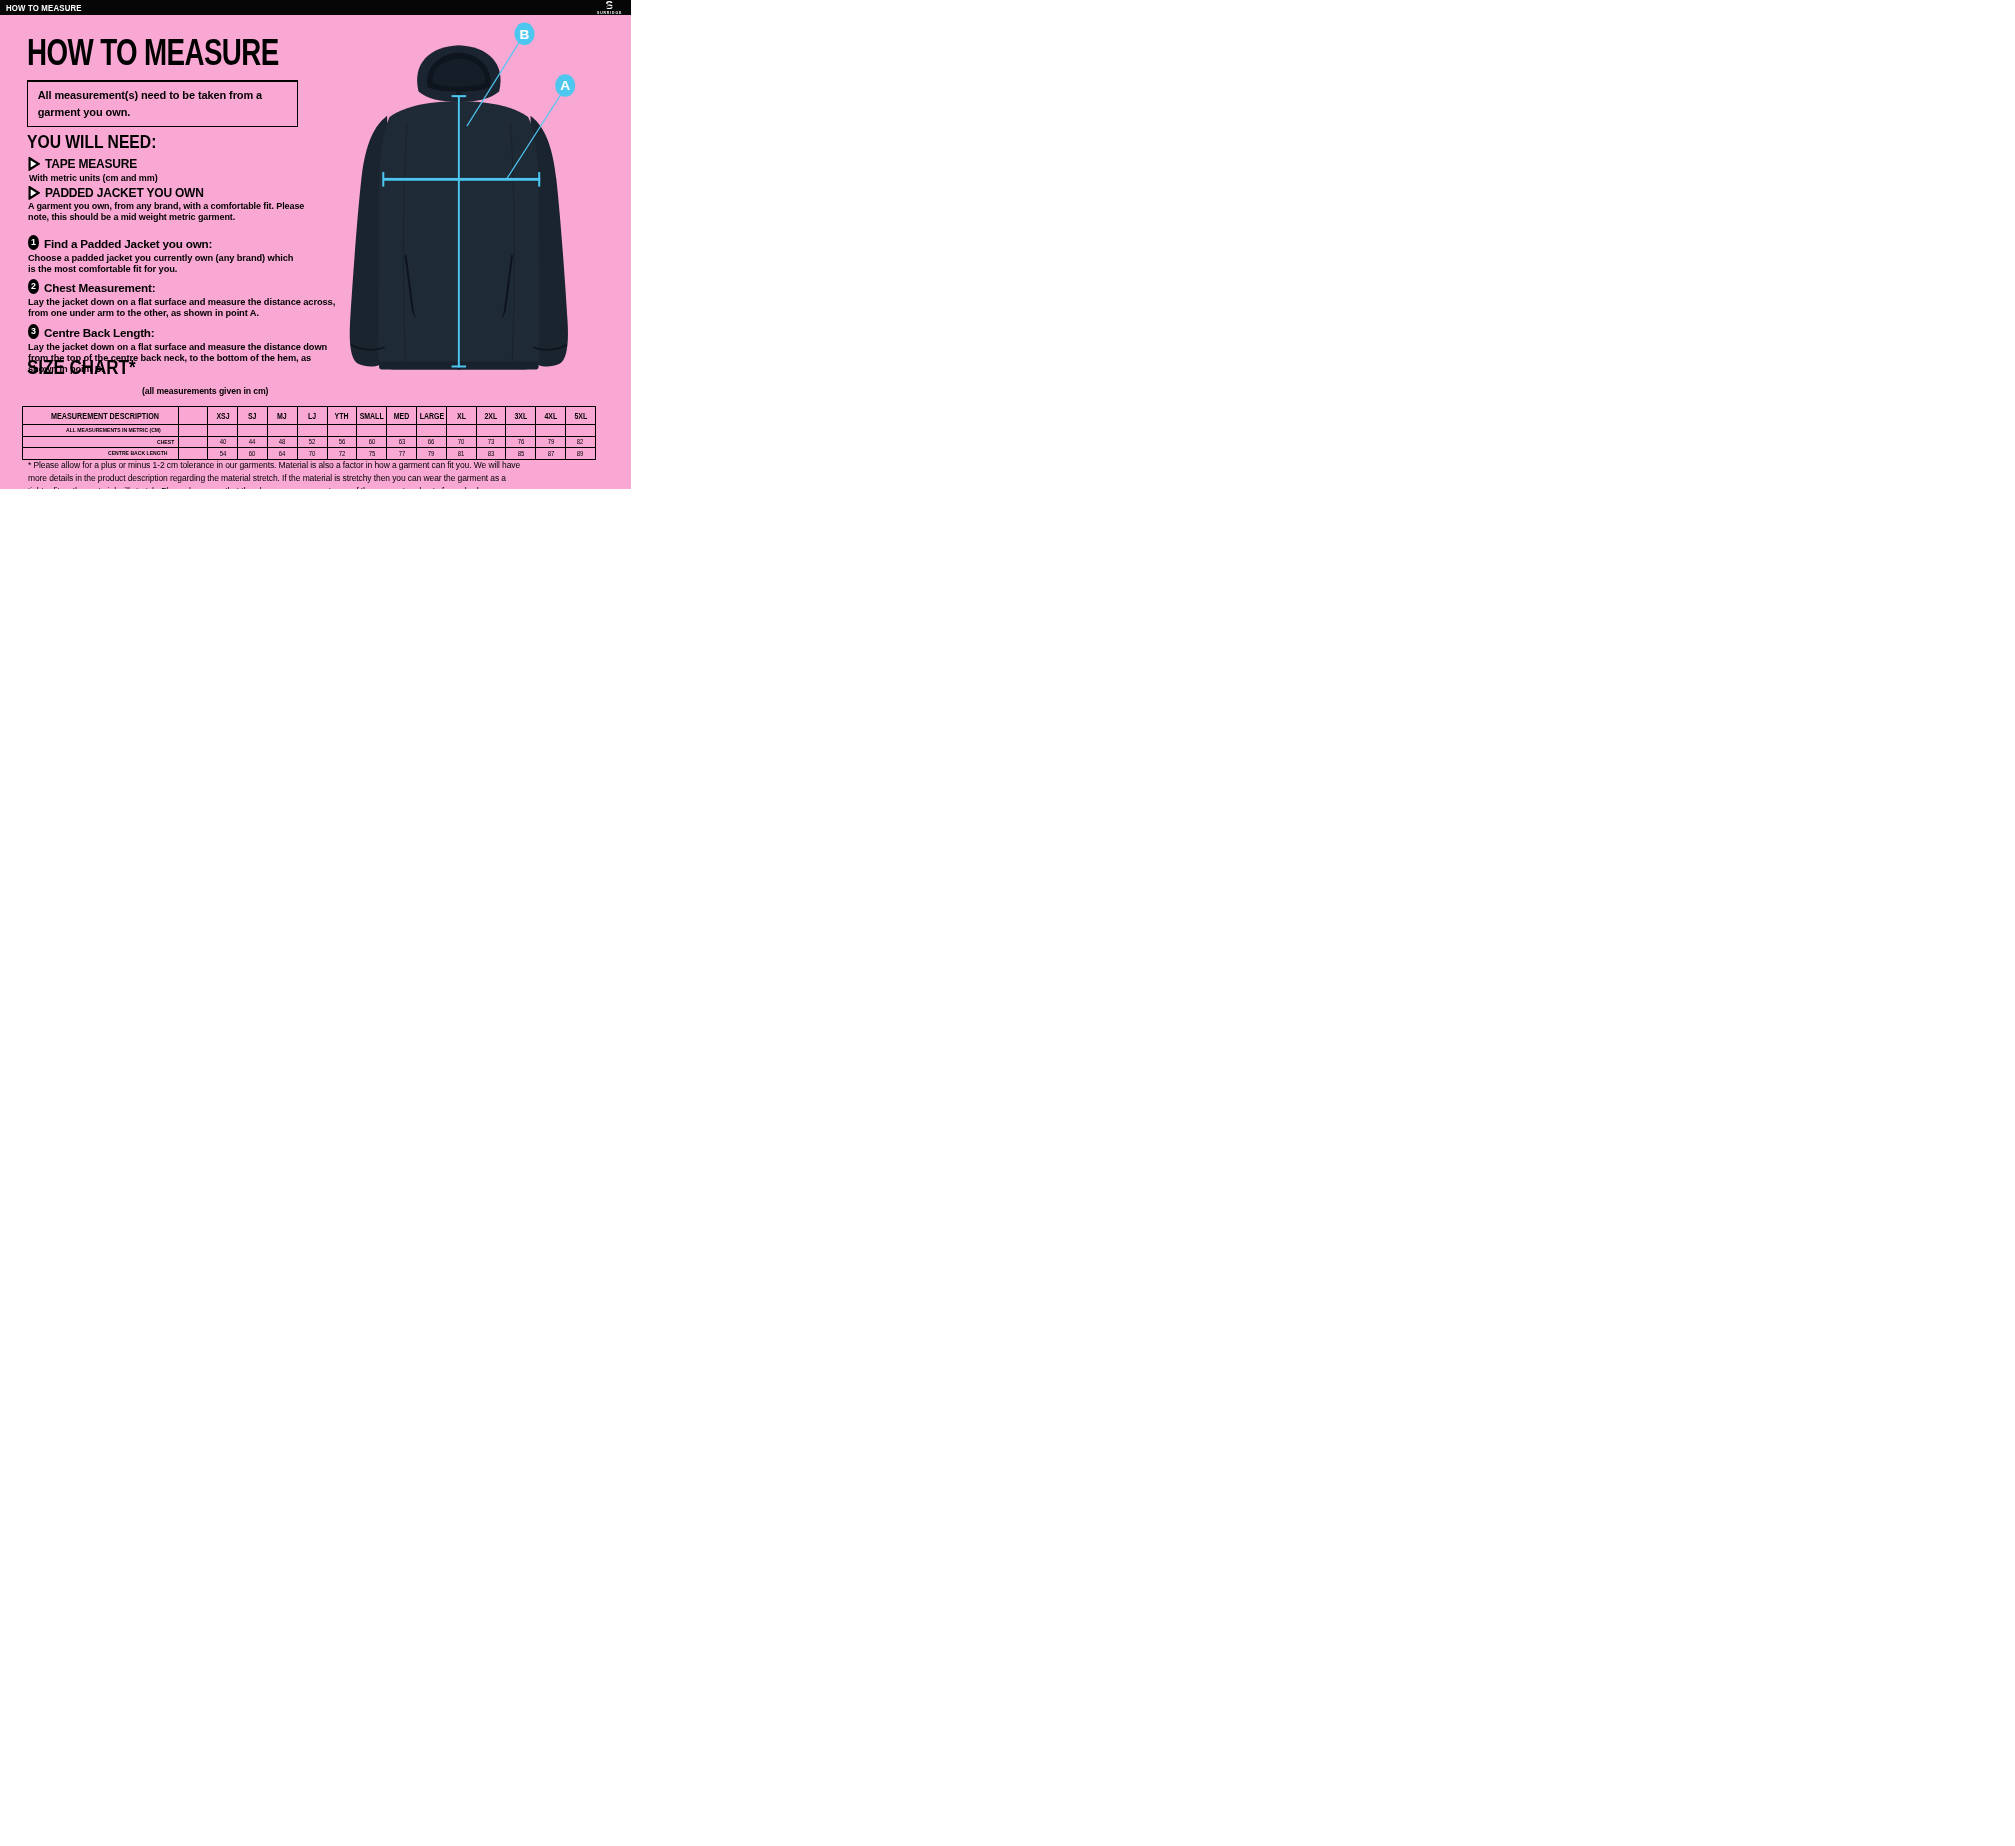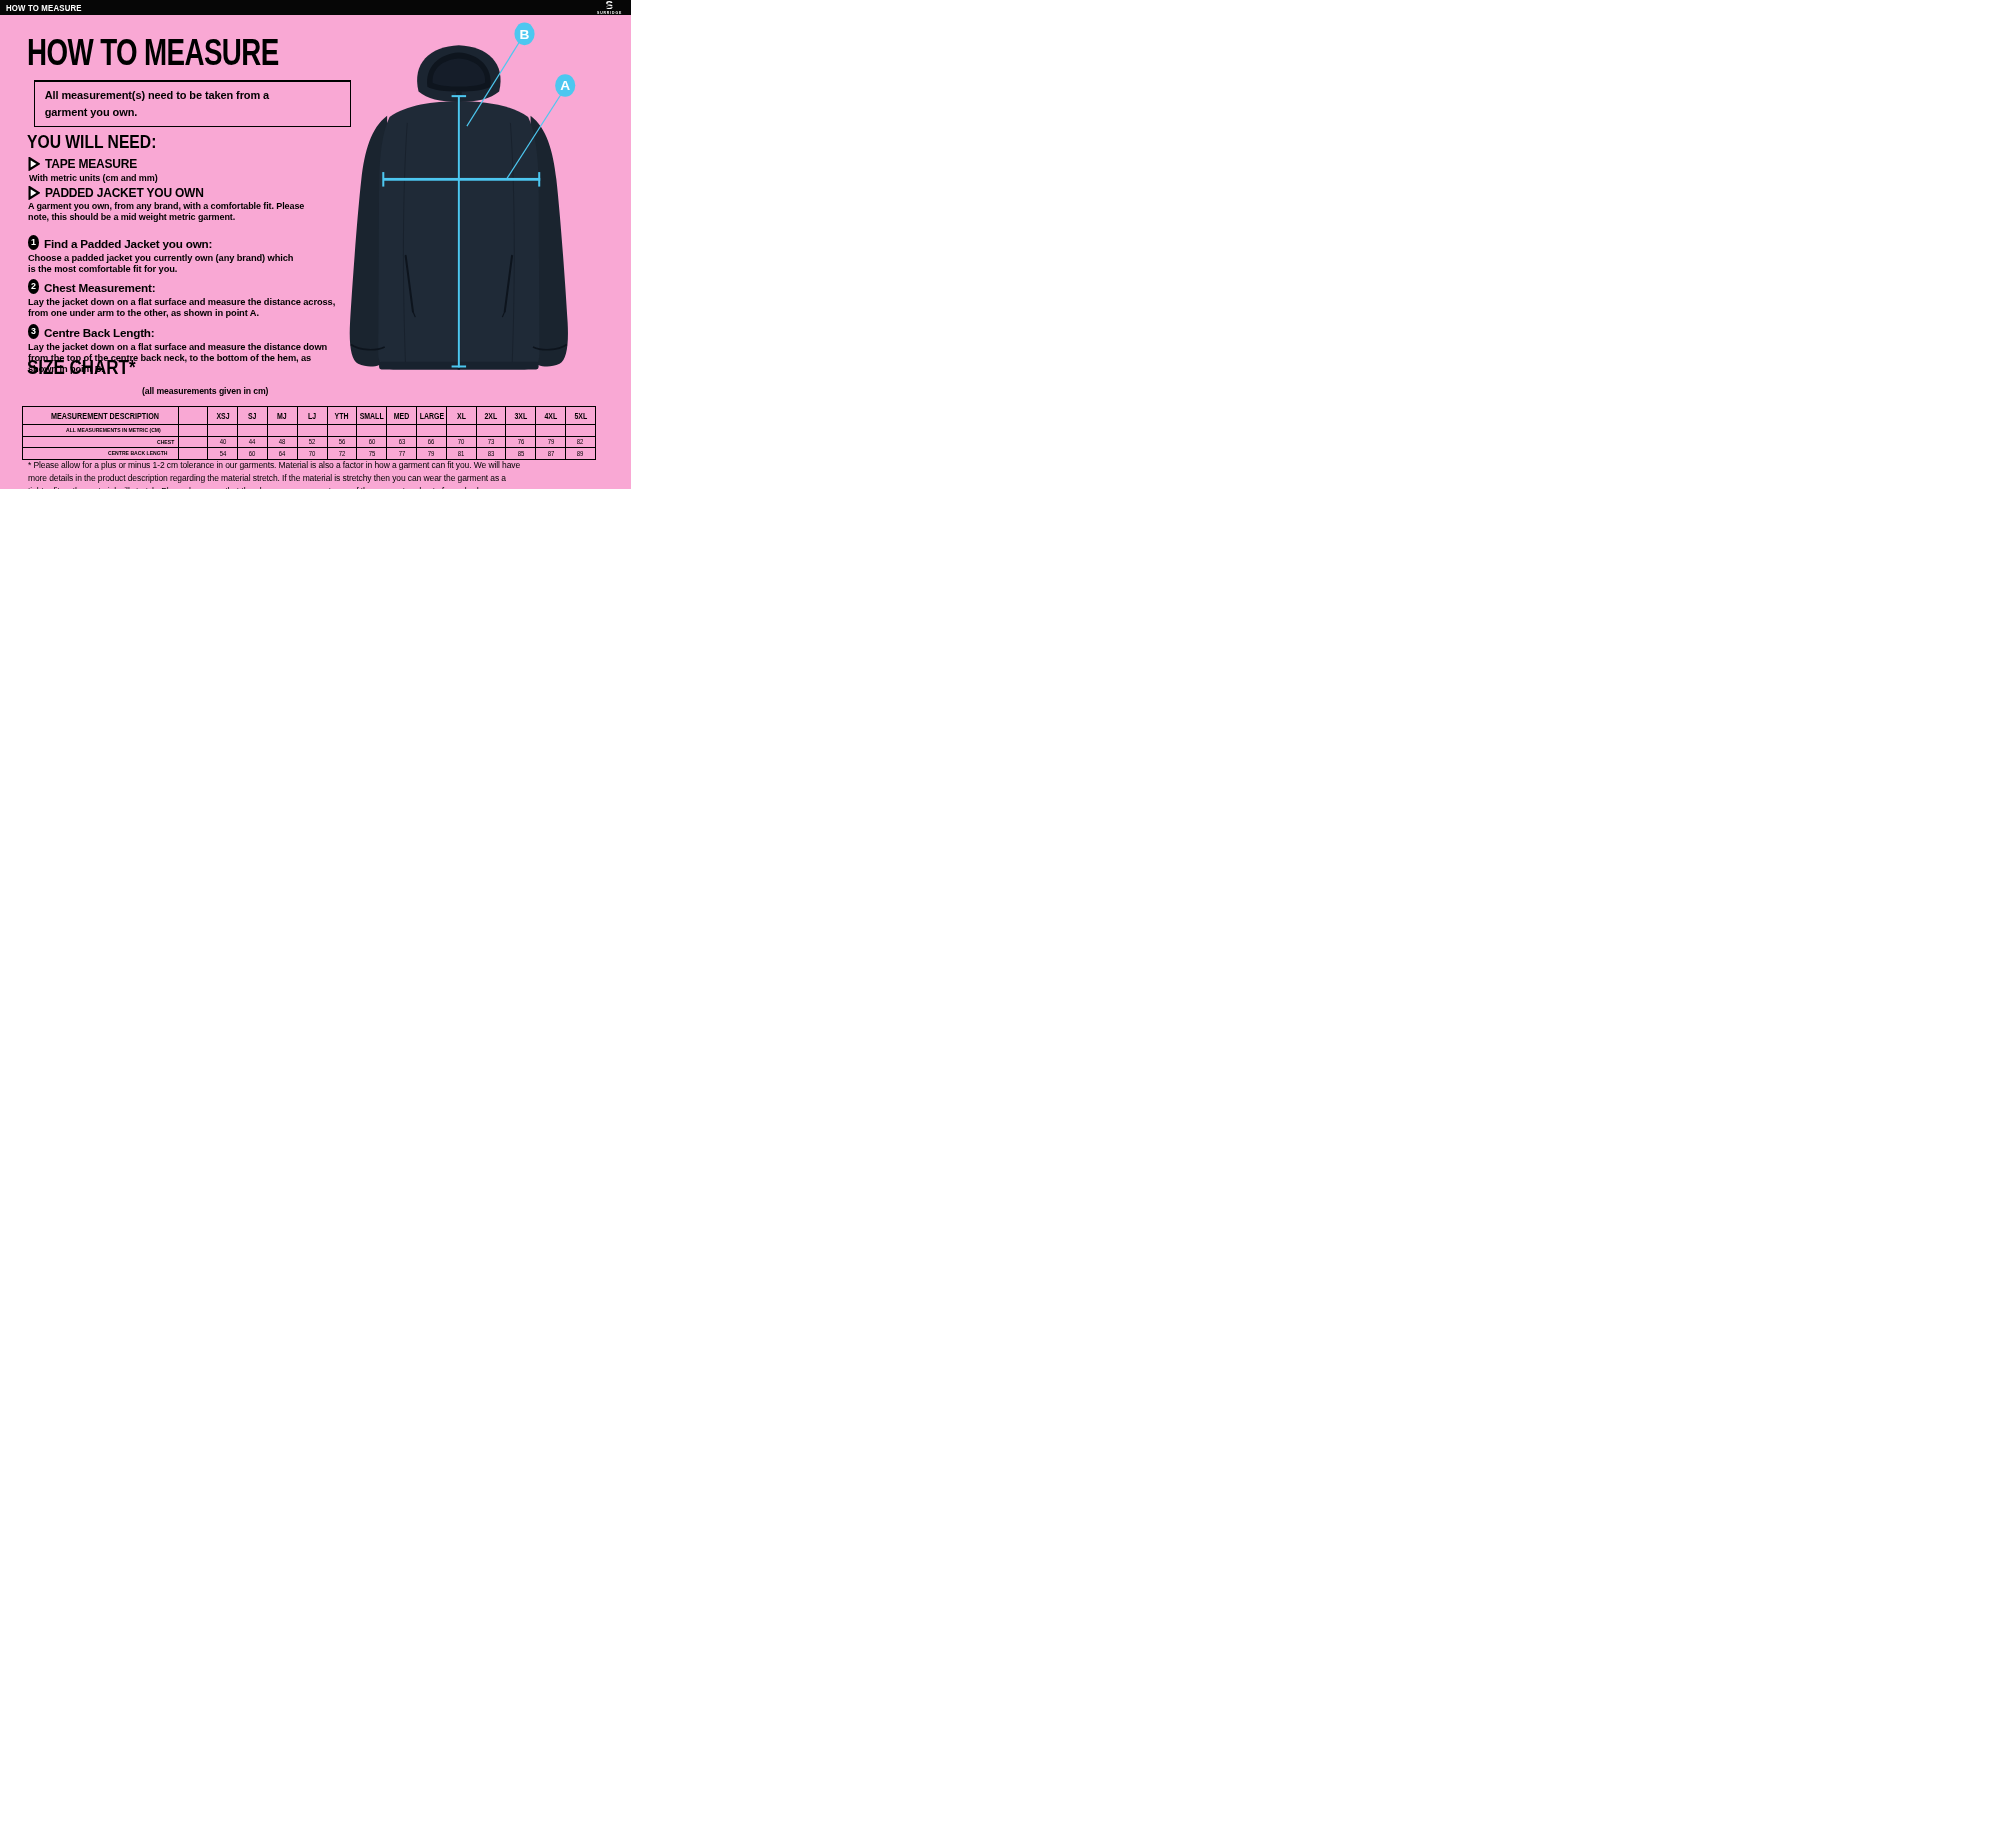--- a/index.html
+++ b/index.html
@@ -17,21 +17,21 @@
   .brand-name{color:#fff;font-size:3.4px;font-weight:700;letter-spacing:0.9px;margin-top:0.4px;}
 
   
   .cx75{display:inline-block;transform:scaleX(.75);transform-origin:0 0;white-space:nowrap;}
   .cx85{display:inline-block;transform:scaleX(.85);transform-origin:0 0;white-space:nowrap;}
   .cx87{display:inline-block;transform:scaleX(.87);transform-origin:0 0;white-space:nowrap;}
 
   .abs{position:absolute;}
   h1.main-heading{left:26.6px;top:34px;margin:0;font-size:37px;line-height:1;font-weight:700;letter-spacing:-0.8px;}
 
-  .notice-box{left:34px;top:80px;width:317px;border:1.6px solid #000;border-top-width:2.4px;
+  .notice-box{left:27px;top:80px;width:271px;border:1.6px solid #000;border-top-width:2.4px;
               padding:5.2px 8.9px 6px 9.7px;box-sizing:border-box;}
   .notice-text{font-size:11px;font-weight:700;line-height:1.5;white-space:pre-line;letter-spacing:-0.1px;}
 
   .ywn-title{left:27px;top:133px;font-size:18px;font-weight:700;line-height:1;}
 
   .tri-icon{width:12px;height:13.7px;}
   .need-label{font-size:12px;font-weight:700;letter-spacing:-0.2px;line-height:1;}
   .need-detail{font-size:9px;font-weight:700;letter-spacing:-0.1px;line-height:1.2;white-space:pre-line;}
 
   .step-badge{width:11px;height:14.5px;background:#000;border-radius:50%;color:#fff;

